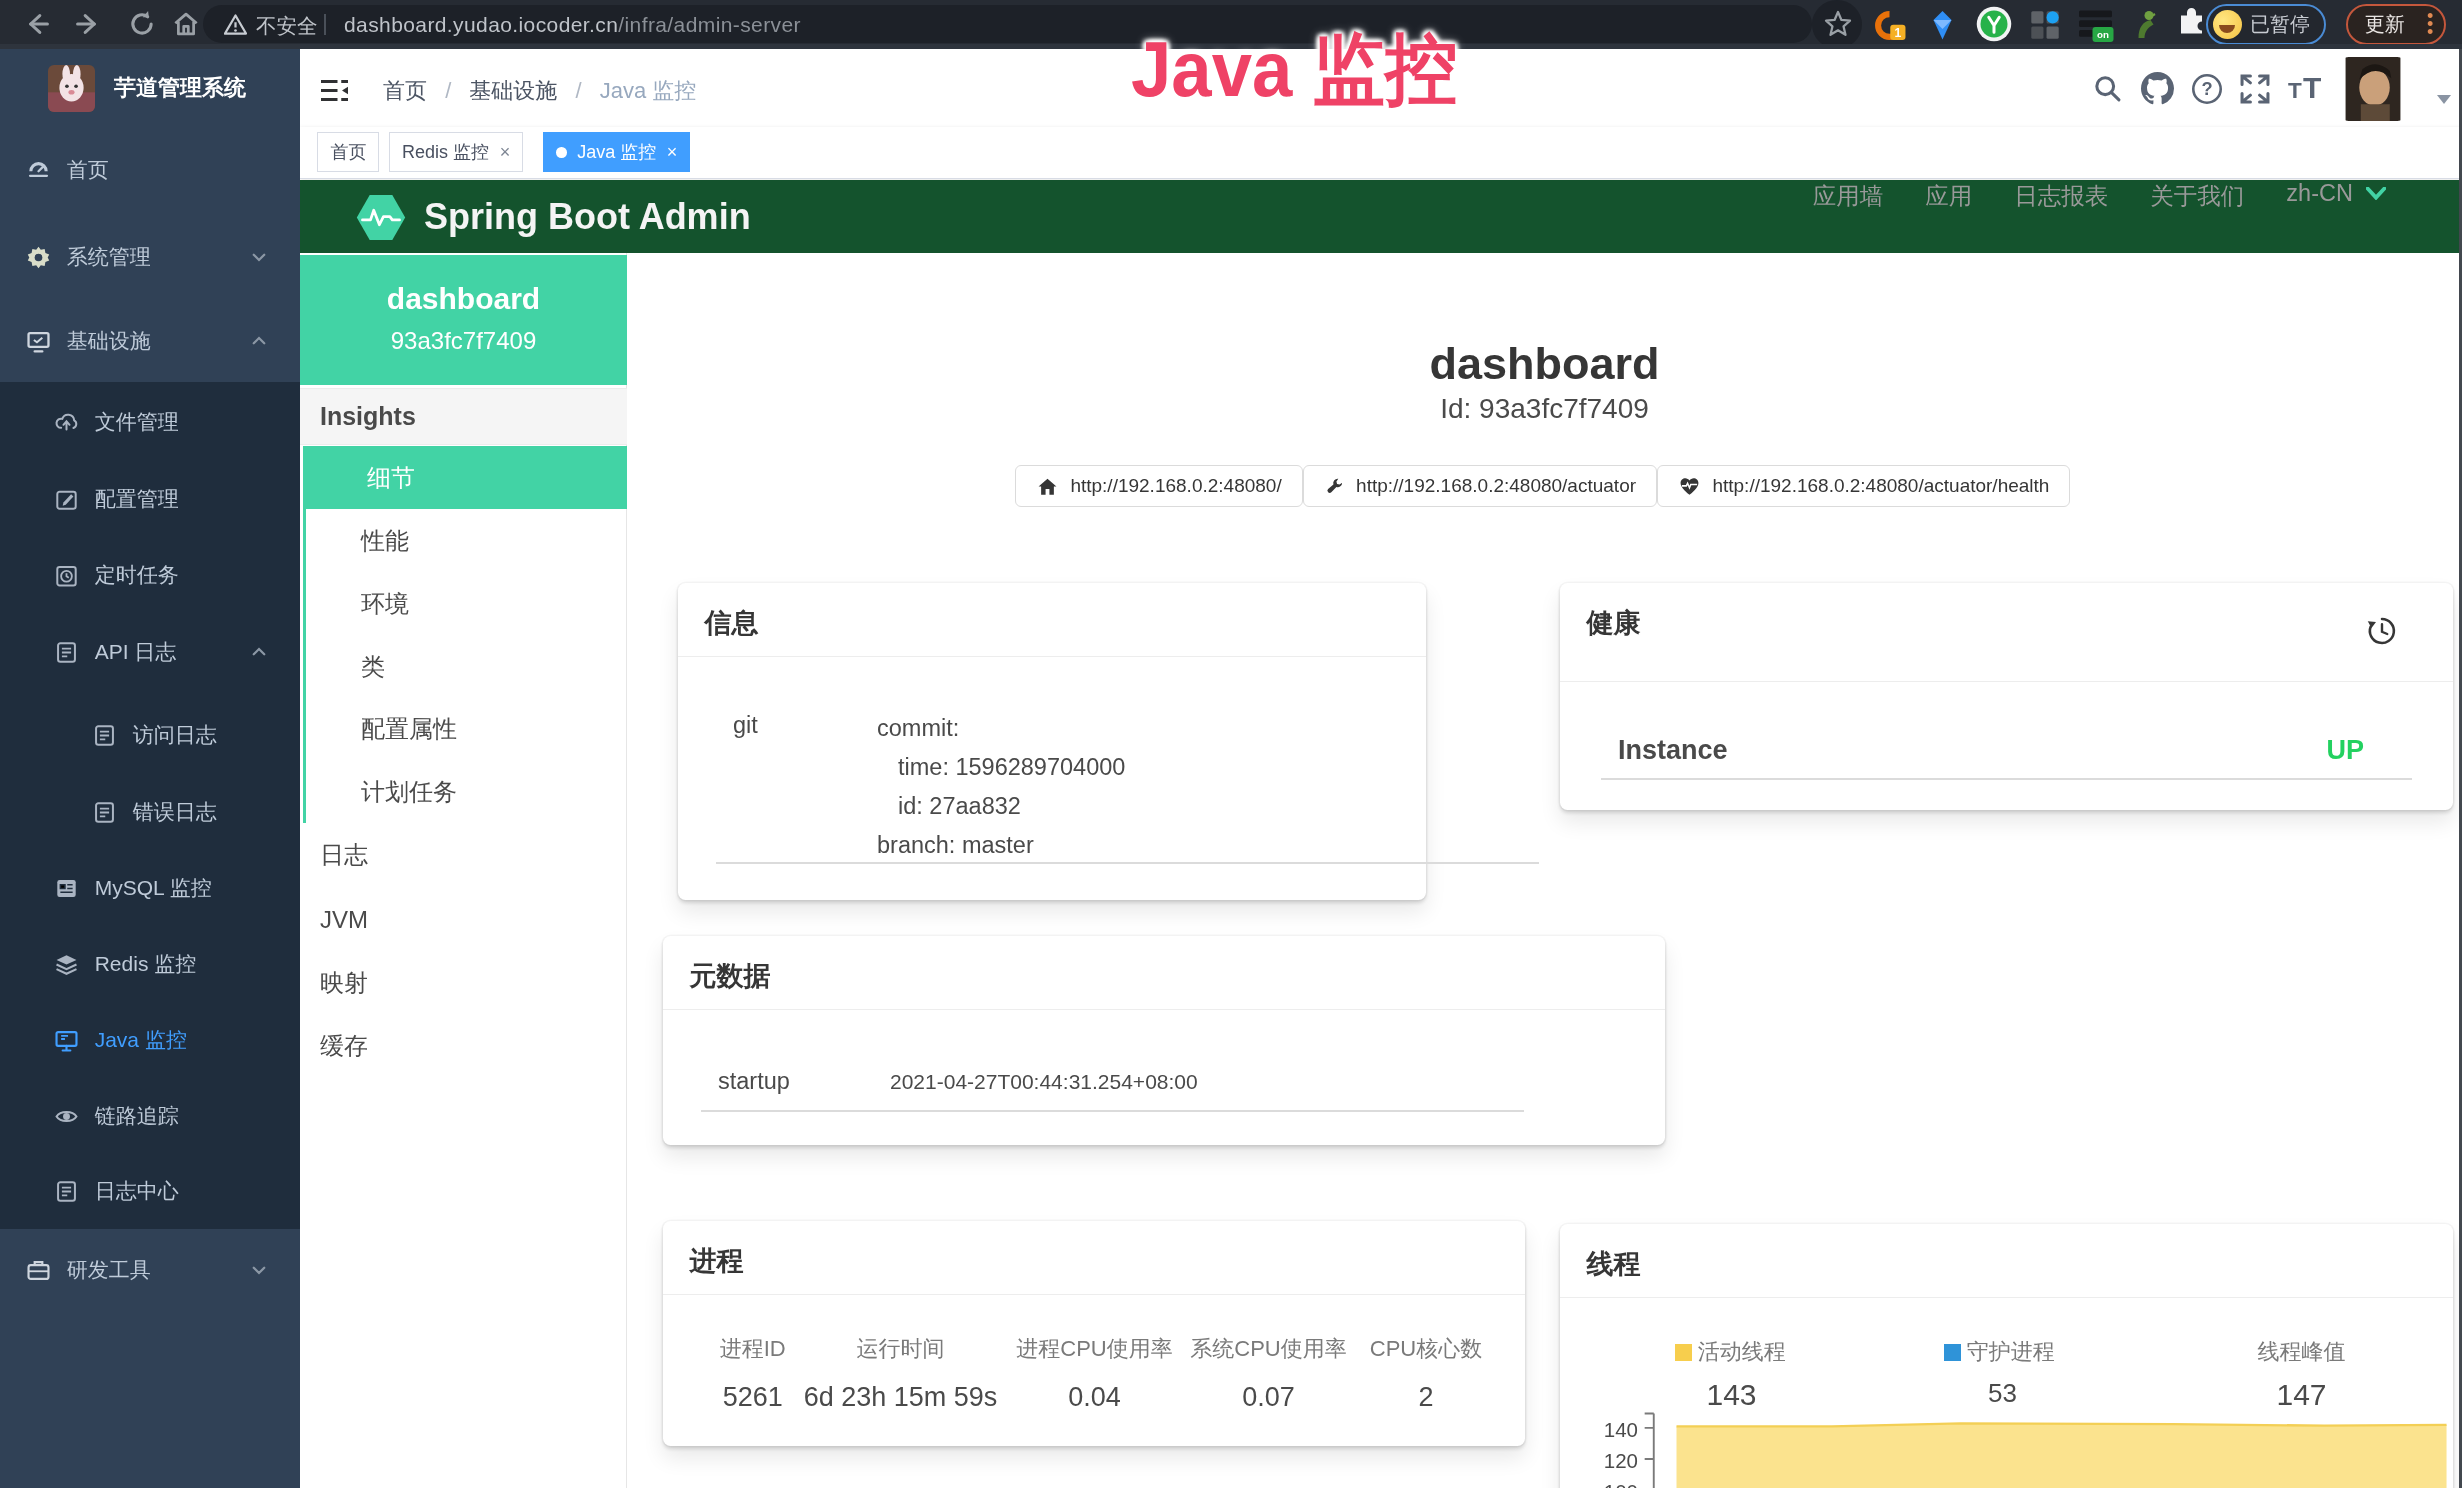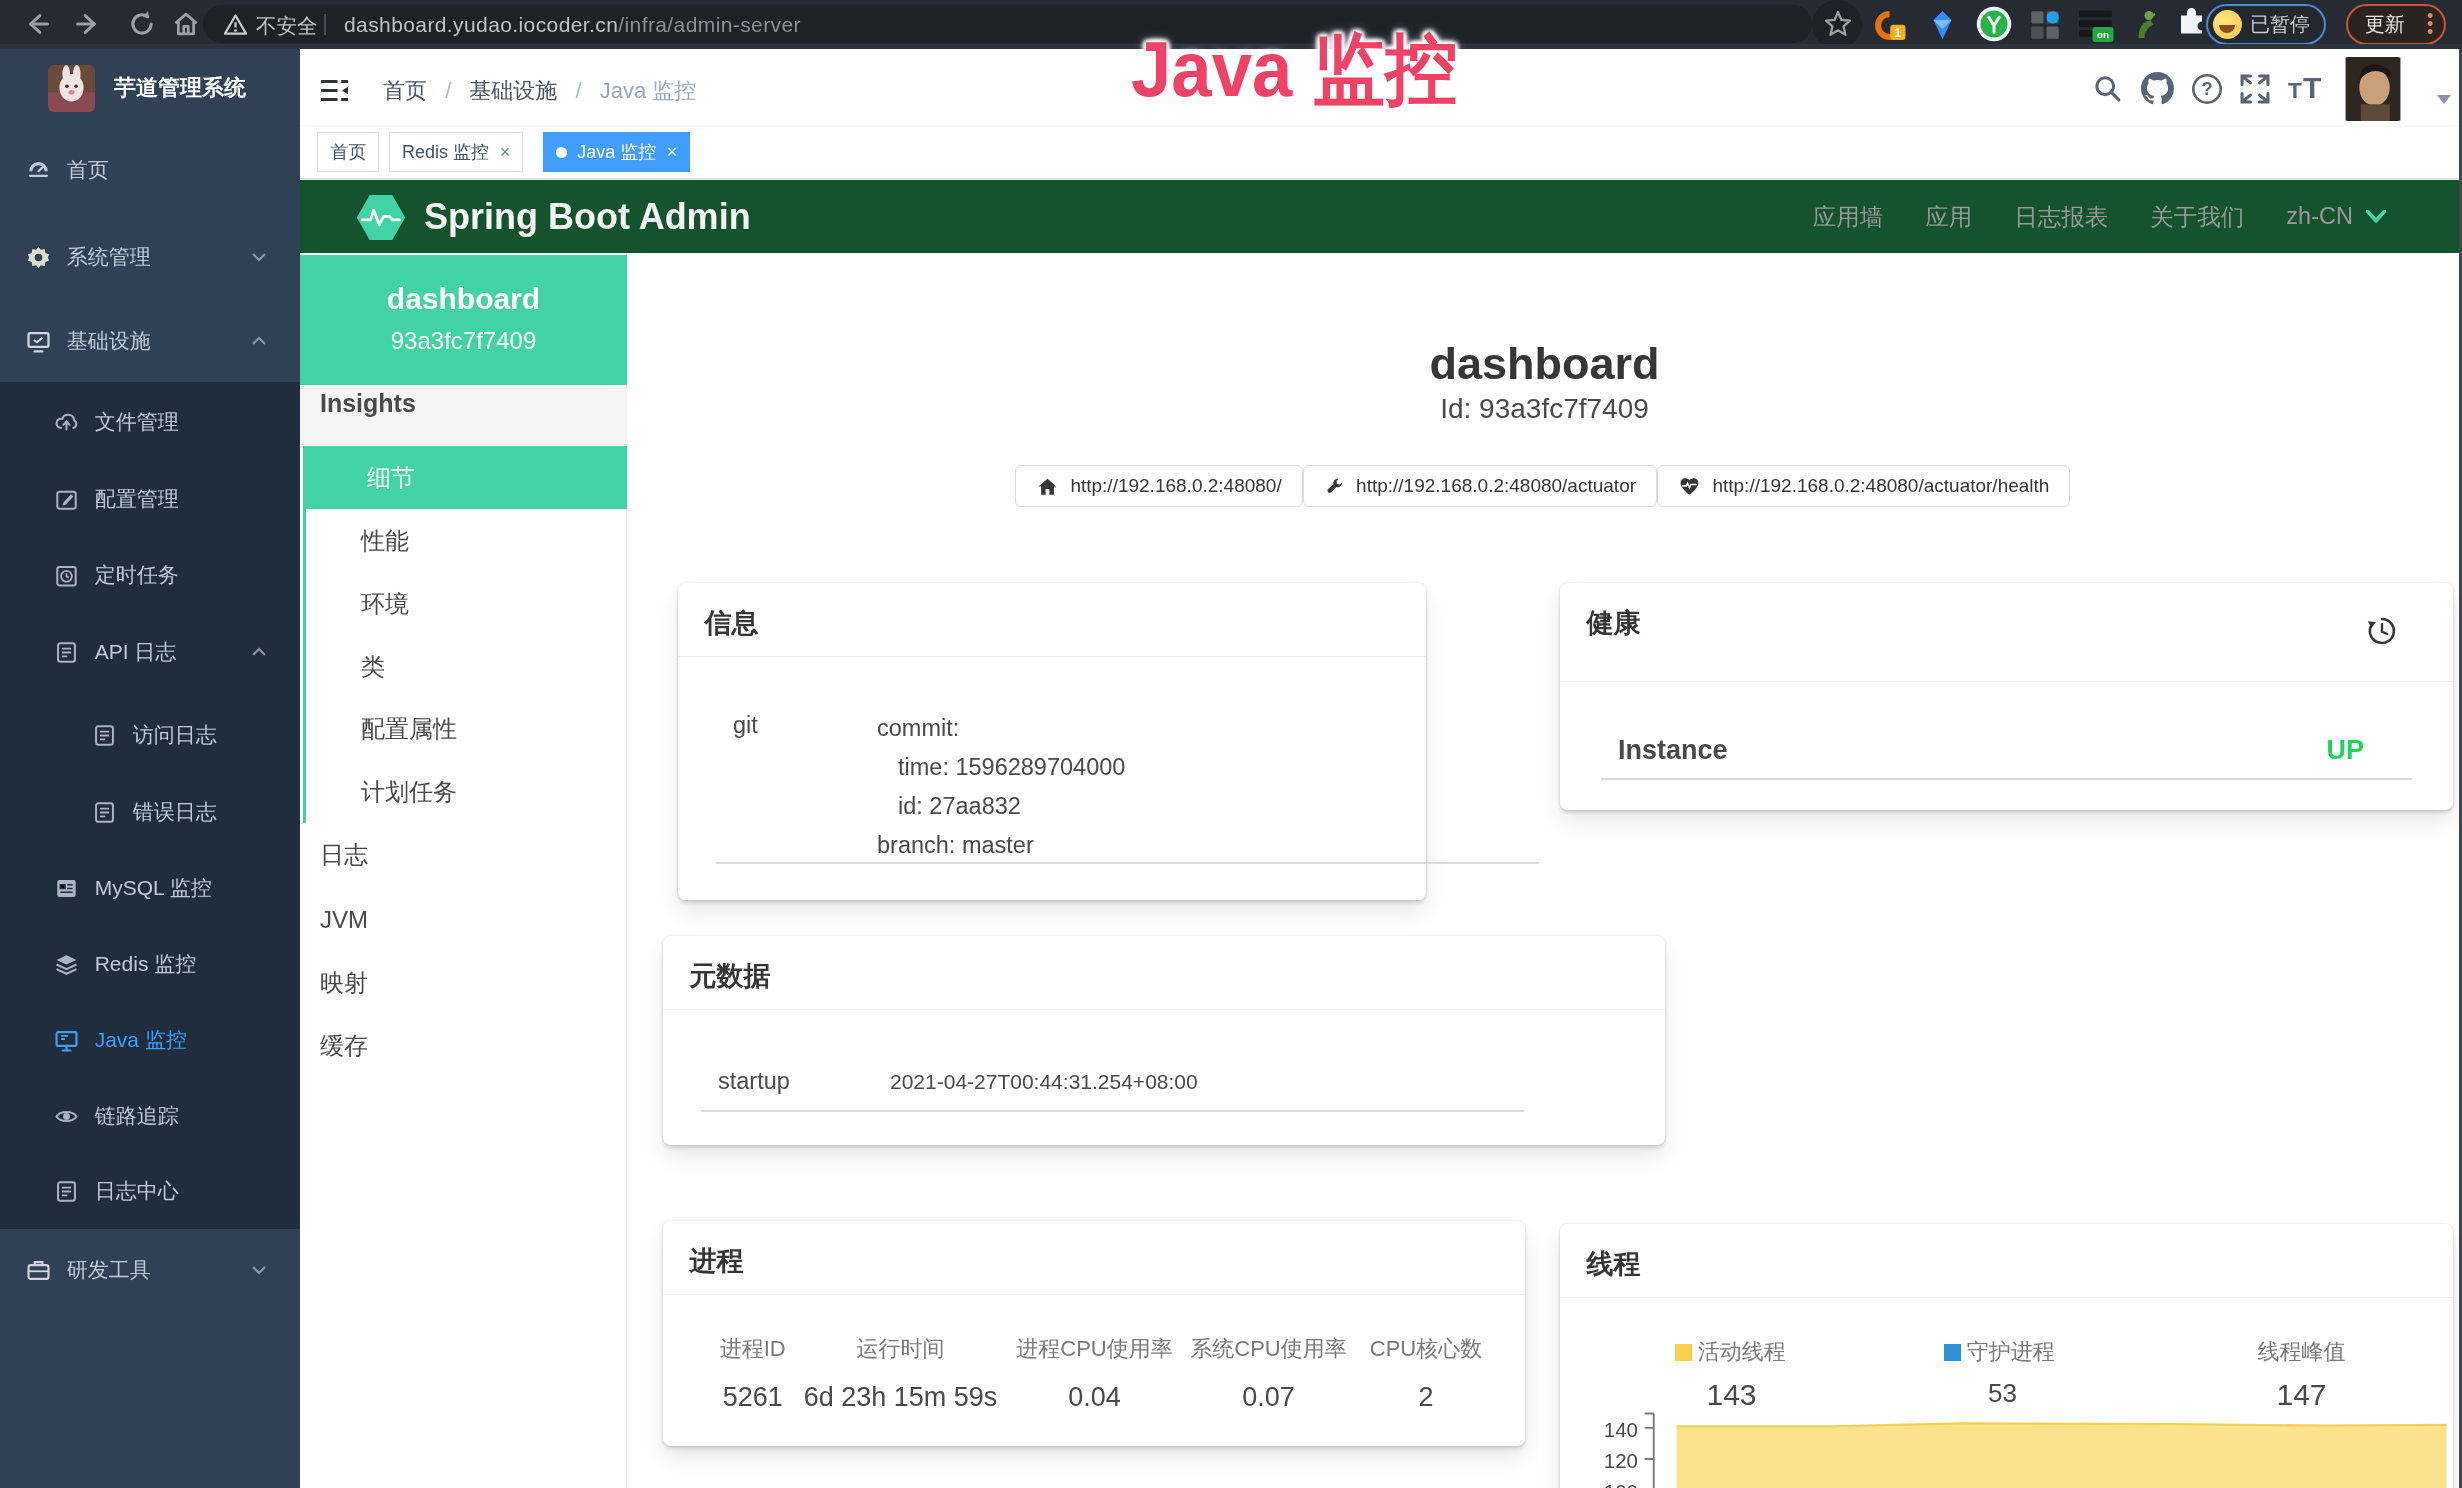--- a/index.html
+++ b/index.html
@@ -51,28 +51,28 @@
 .tag { position:absolute; top:5.3px; height:40px; border:1.5px solid #d8dce5; background:#fff; color:#495060; font-size:18px; display:flex; align-items:center; padding:0 12px; white-space:nowrap; }
 .tag .x { margin-left:10.6px; color:#7d8593; font-size:18px; }
 .tag.active { background:#409eff; border-color:#409eff; color:#fff; }
 .tag.active .dot { width:10.6px; height:10.6px; border-radius:50%; background:#fff; margin-right:10.6px; }
 .tag.active .x { color:#fff; }
 
 
 #sbabar { position:absolute; left:300px; top:180px; width:2162px; height:73px; background:#14532d; z-index:3; }
 #sbabar .hex { position:absolute; left:56px; top:13px; }
 #sbabar .brand { position:absolute; left:124px; top:0; height:73px; display:flex; align-items:center; color:#f4f4f4; font-size:36px; font-weight:600; }
-#sbabar .rnav { position:absolute; right:76px; top:0; height:73px; display:flex; align-items:center; gap:42px; color:#999; font-size:23.5px; }
+#sbabar .rnav { position:absolute; right:76px; top:0; height:73px; display:flex; align-items:flex-start; gap:42px; color:#999; font-size:23.5px; }
 
 
 #sbaside { position:absolute; left:300px; top:253px; width:327px; height:1235px; background:#fff; border-right:1.5px solid #e6e6e6; z-index:2; }
 #instbox { position:absolute; left:0; top:2.3px; width:327px; height:130px; background:#42d3a5; color:#fff; text-align:center; }
 #instbox .n { font-size:30px; font-weight:600; padding-top:26.5px; }
 #instbox .i { font-size:24px; margin-top:11.4px; }
-#insights { position:absolute; left:0; top:135px; width:327px; height:57px; background:#f5f5f5; border-top:1.5px solid #ececec; border-bottom:1.5px solid #ececec; display:flex; align-items:flex-start; }
+#insights { position:absolute; left:0; top:135px; width:327px; height:57px; background:#f5f5f5; border-top:1.5px solid #ececec; border-bottom:1.5px solid #ececec; display:flex; align-items:center; }
 #insights b { color:#4a4a4a; font-size:25px; margin-left:20px; }
 .sitem { position:absolute; left:0; width:327px; height:63px; display:flex; align-items:center; color:#4a4a4a; font-size:24px; }
 .sitem span { margin-left:20px; }
 .sitem.ind span { margin-left:61px; }
 .sitem.active { background:#42d3a5; color:#fff; left:6px; width:321px; }
 #subline { position:absolute; left:3px; top:193px; width:3px; height:377px; background:#42d3a5; }
 
 
 #content { position:absolute; left:627px; top:253px; width:1835px; height:1235px; background:#fff; z-index:1; }
 #ctitle { position:absolute; left:0; top:85px; width:1835px; text-align:center; font-size:45px; font-weight:bold; color:#363636; }

